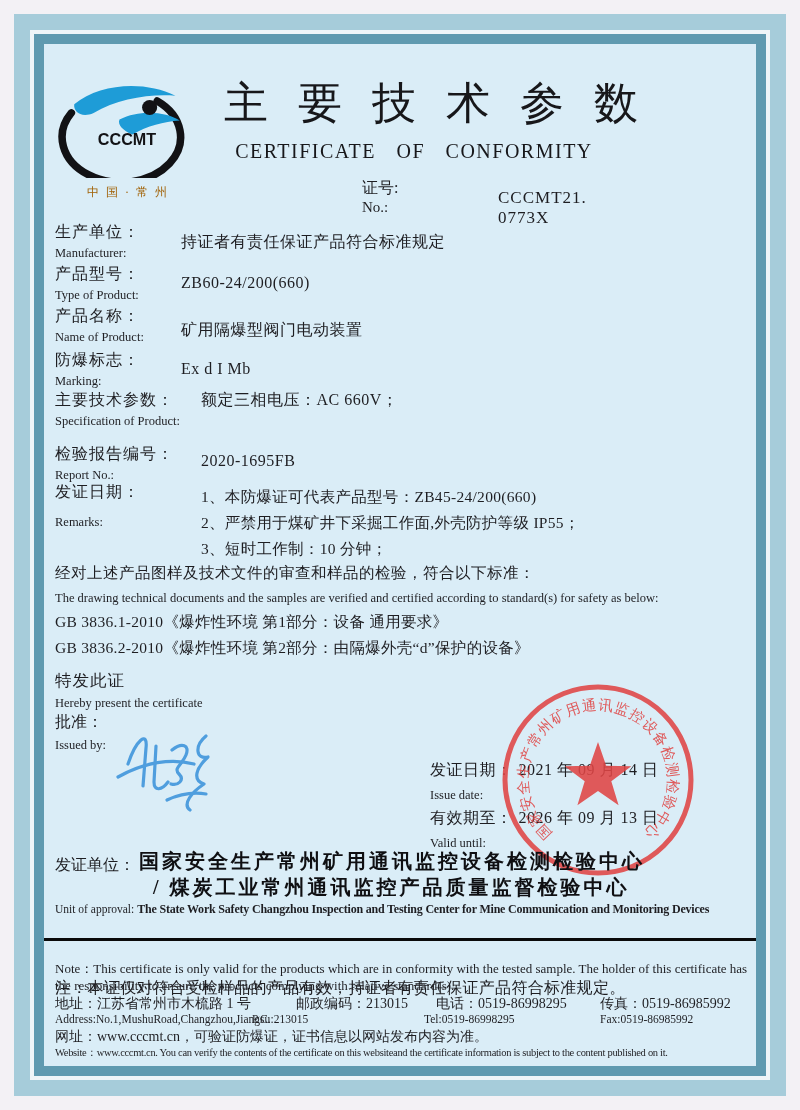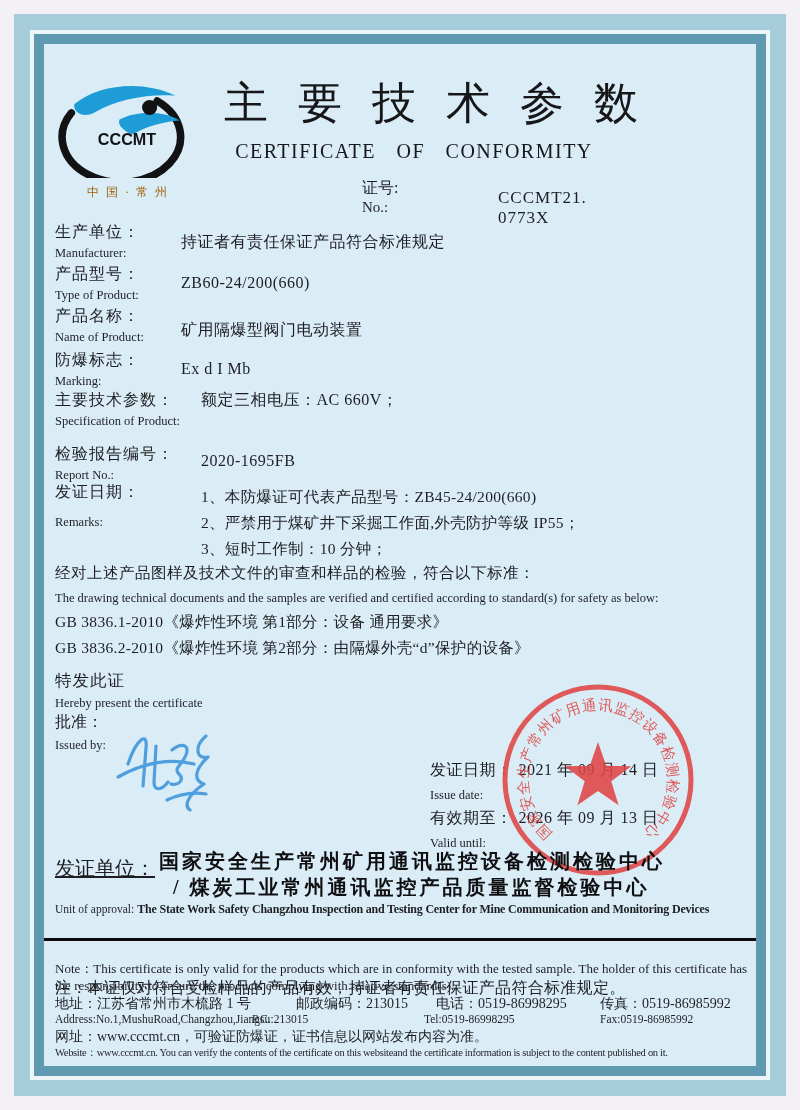--- a/index.html
+++ b/index.html
@@ -52,21 +52,21 @@
   .approve-cn{left:11px;top:668px;font-size:16px;}
   .approve-en{left:11px;top:694px;font-size:12.5px;text-align:right;}
   .signature{left:66px;top:678px;}
   .d-row{left:386px;font-size:16px;letter-spacing:.5px;}
   .d-row .dv{margin-left:6px;}
   .d-en{left:386px;font-size:12.5px;}
   .stamp{left:454px;top:636px;opacity:.88;}
 
   
   .approval{left:11px;top:804px;display:flex;}
-  .approval .lb{font-size:20px;padding-top:7px;flex:0 0 auto;text-decoration:underline;}
+  .approval .lb{font-size:16px;padding-top:7px;flex:0 0 auto;}
   .approval .lines{margin-left:4px;font-weight:bold;font-size:20px;letter-spacing:3px;line-height:26px;color:#0f0f12;}
   .approval .lines .l2{padding-left:14px;}
   .appr-en1{left:11px;top:858px;font-size:12px;white-space:nowrap;}
   .appr-en1 .lb{font-size:11.5px;font-weight:normal;}
   .appr-en1 b{letter-spacing:-.2px;}
   .appr-en2{left:120px;top:878px;font-size:12px;white-space:nowrap;letter-spacing:-.2px;}
 
   .divider{left:0;top:894px;width:712px;height:3px;background:#0a0a0a;}
 
   

